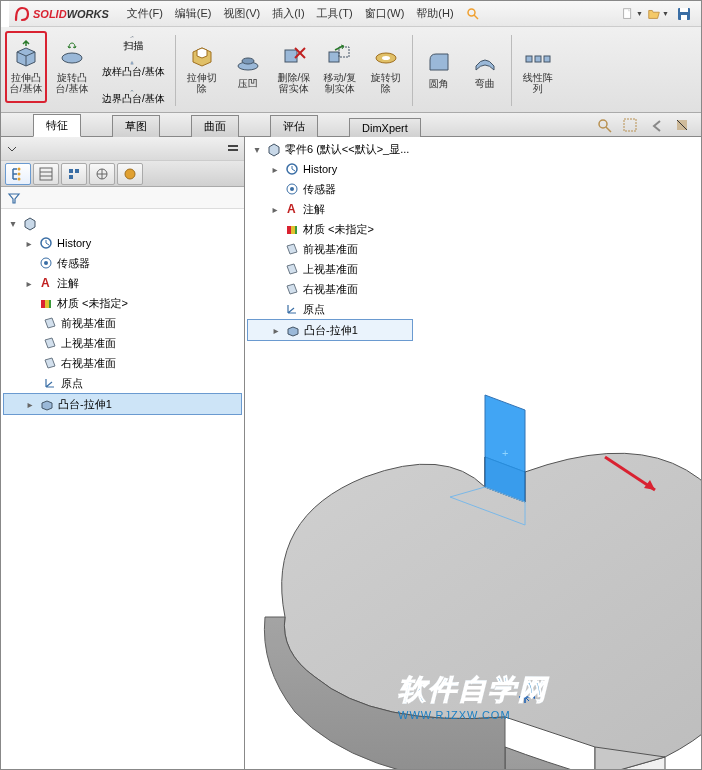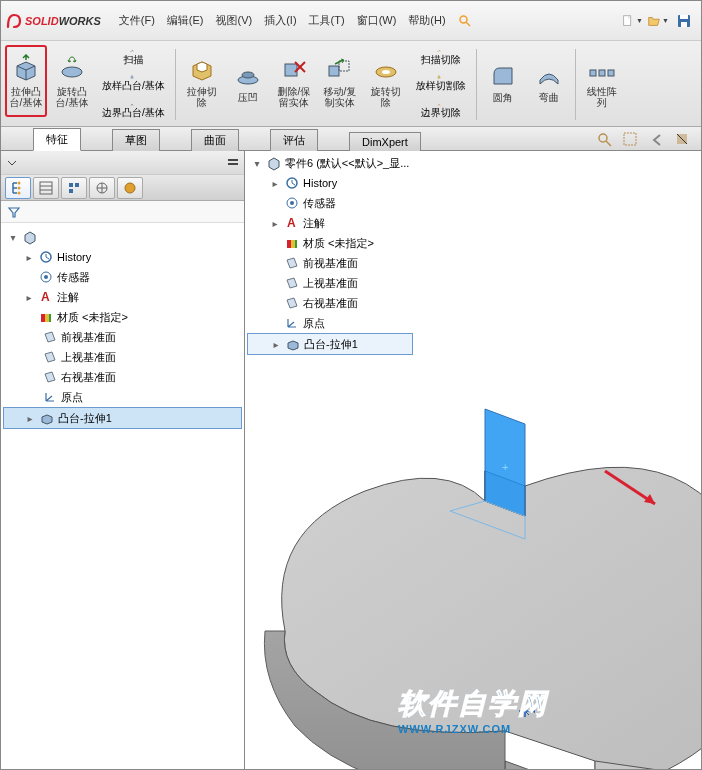--- a/index.html
+++ b/index.html
@@ -1,18 +1,18 @@
 <!DOCTYPE html>
 <html><head>
   <meta charset="utf-8">
   <style>
     * { margin: 0; padding: 0; box-sizing: border-box; font-family: "Microsoft YaHei", sans-serif; }
     body { width: 702px; height: 770px; background: #fff; overflow: hidden; border: 1px solid #888; position: relative; }
     
-    .menu-bar { height: 40px; background: linear-gradient(#f8f8f8, #e8e8e8); border-bottom: 1px solid #ccc; display: flex; align-items: center; padding: 0 4px; font-size: 11px; }
+    .menu-bar { height: 26px; background: linear-gradient(#f8f8f8, #e8e8e8); border-bottom: 1px solid #ccc; display: flex; align-items: center; padding: 0 4px; font-size: 11px; margin-left: 8px; }
     .logo { display: flex; align-items: center; font-weight: bold; font-style: italic; color: #333; margin-right: 12px; }
     .logo-icon { color: #d92231; font-size: 16px; margin-right: 2px; font-weight: bold; }
     .logo-solid { color: #d92231; }
     .logo-works { color: #333; }
     .menu-item { padding: 2px 6px; color: #333; cursor: pointer; }
     .menu-spacer { flex: 1; }
     .menu-toolbar-icon { width: 24px; height: 22px; display: flex; align-items: center; justify-content: center; margin: 0 1px; color: #3a6ea5; font-size: 14px; cursor: pointer; border: 1px solid transparent; }
     
     .ribbon { height: 86px; background: linear-gradient(#f0f0f0, #e0e0e0); border-bottom: 1px solid #aaa; display: flex; align-items: stretch; padding: 4px 2px 2px; font-size: 11px; overflow: hidden; }
     .ribbon-group { display: flex; flex-direction: column; align-items: center; padding: 0 2px; }
@@ -50,21 +50,21 @@
     .tree-indent-2 { padding-left: 36px; }
     
     .viewport { flex: 1; position: relative; background: #fff; overflow: hidden; }
     .flyout-tree { position: absolute; top: 2px; left: 2px; font-size: 11px; background: transparent; }
     .flyout-item { display: flex; align-items: center; padding: 2px 4px; cursor: pointer; white-space: nowrap; }
     .flyout-item.boxed { border: 1px solid #6a9ad0; background: rgba(220,235,250,0.6); }
     
     .model-3d { position: absolute; top: 180px; left: -20px; width: 600px; height: 550px; }
     .watermark { position: absolute; bottom: 50px; left: 50%; transform: translateX(-50%); text-align: left; }
     .watermark-main { font-size: 28px; font-weight: bold; color: #1a7fc4; font-style: italic; letter-spacing: 2px; -webkit-text-stroke: 1px #fff; }
-    .watermark-sub { font-size: 11px; color: #1a7fc4; letter-spacing: 1px; font-weight: bold; }
+    .watermark-sub { font-size: 11px; color: #1a7fc4; letter-spacing: 1px; }
     
     .arrow-annotation { position: absolute; top: 315px; left: 355px; }
     
     svg { display: block; }
     .dropdown-arrow { font-size: 7px; color: #444; margin-left: 1px; }
   </style>
 </head>
 <body>
 
 <div class="menu-bar">
@@ -209,40 +209,20 @@
     <div class="ribbon-btn-large">
       <div class="ribbon-icon-lg">
           <svg width="30" height="30" viewBox="0 0 30 30">
             <ellipse cx="15" cy="18" rx="10" ry="5" fill="#e0c068" stroke="#a07020"></ellipse>
             <ellipse cx="15" cy="18" rx="4" ry="2" fill="#fff"></ellipse>
           </svg>
         </div>
       <div class="ribbon-label">旋转切除</div>
     </div>
   </div>
-  <div class="ribbon-col">
-    <div class="ribbon-btn-small">
-      <svg class="ribbon-icon-sm" viewBox="0 0 16 16">
-          <path d="M2 12 Q8 2 14 8" stroke="#a07020" stroke-width="2" fill="none"></path>
-        </svg>
-      <span>扫描切除</span>
-    </div>
-    <div class="ribbon-btn-small">
-      <svg class="ribbon-icon-sm" viewBox="0 0 16 16">
-          <path d="M3 13 L6 3 L10 3 L13 13 Z" fill="#e0c068" stroke="#a07020"></path>
-        </svg>
-      <span>放样切割除</span>
-    </div>
-    <div class="ribbon-btn-small">
-      <svg class="ribbon-icon-sm" viewBox="0 0 16 16">
-          <path d="M3 13 Q8 5 13 13" fill="#e0c068" stroke="#a07020"></path>
-        </svg>
-      <span>边界切除</span>
-    </div>
-  </div>
   <div class="ribbon-sep"></div>
   <div class="ribbon-group">
     <div class="ribbon-btn-large">
       <div class="ribbon-icon-lg">
           <svg width="30" height="30" viewBox="0 0 30 30">
             <path d="M6 24 L6 14 Q6 8 12 8 L24 8 L24 24 Z" fill="#9ab8d8" stroke="#456"></path>
           </svg>
         </div>
       <div class="ribbon-label">圆角</div>
     </div>

